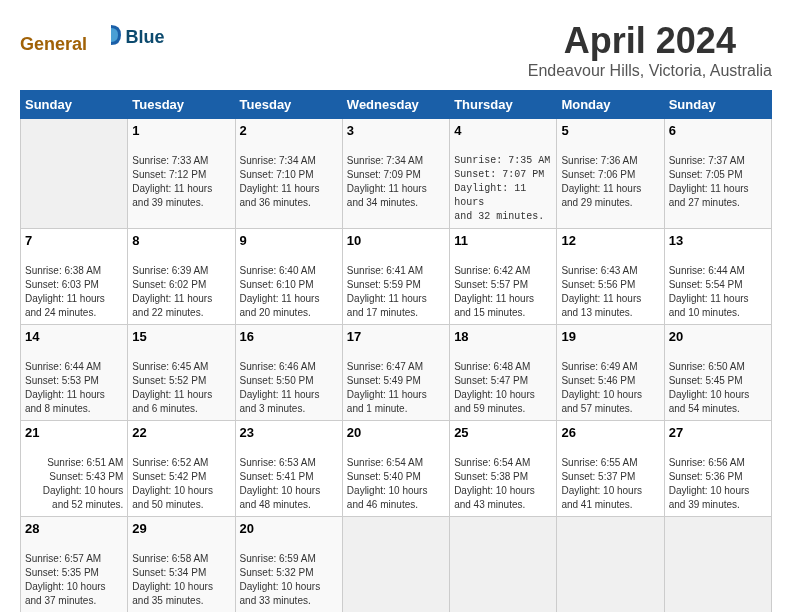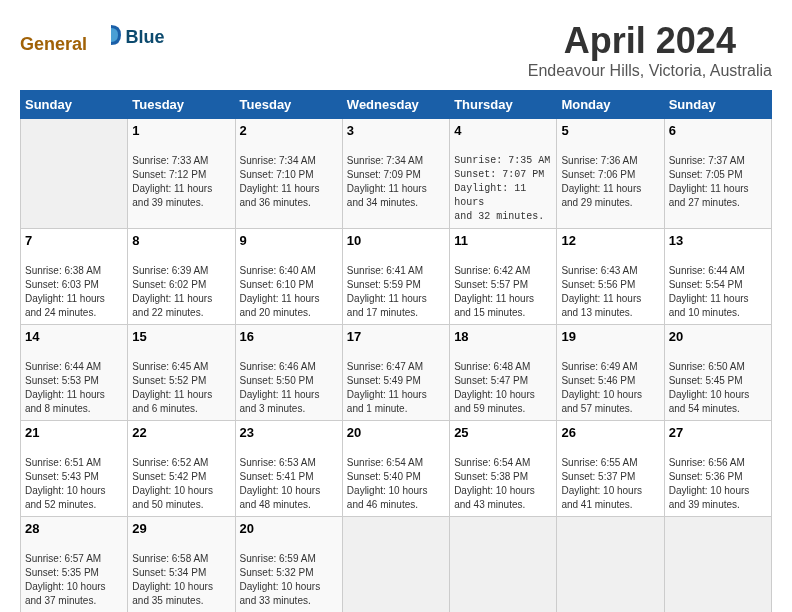--- a/index.html
+++ b/index.html
@@ -274,21 +274,21 @@
           <span class="day-number">20</span>
           <div class="day-info" style="white-space: pre-line;">Sunrise: 6:50 AM
 Sunset: 5:45 PM
 Daylight: 10 hours
 and 54 minutes.</div>
         </td>
       </tr>
       <tr>
         <td>
           <span class="day-number">21</span>
-          <div class="day-info" style="white-space: pre-line;">Sunrise: 6:51 AM
+          <div class="day-info" style="white-space: pre-line; text-align: right;">Sunrise: 6:51 AM
 Sunset: 5:43 PM
 Daylight: 10 hours
 and 52 minutes.</div>
         </td>
         <td>
           <span class="day-number">22</span>
           <div class="day-info" style="white-space: pre-line;">Sunrise: 6:52 AM
 Sunset: 5:42 PM
 Daylight: 10 hours
 and 50 minutes.</div>

